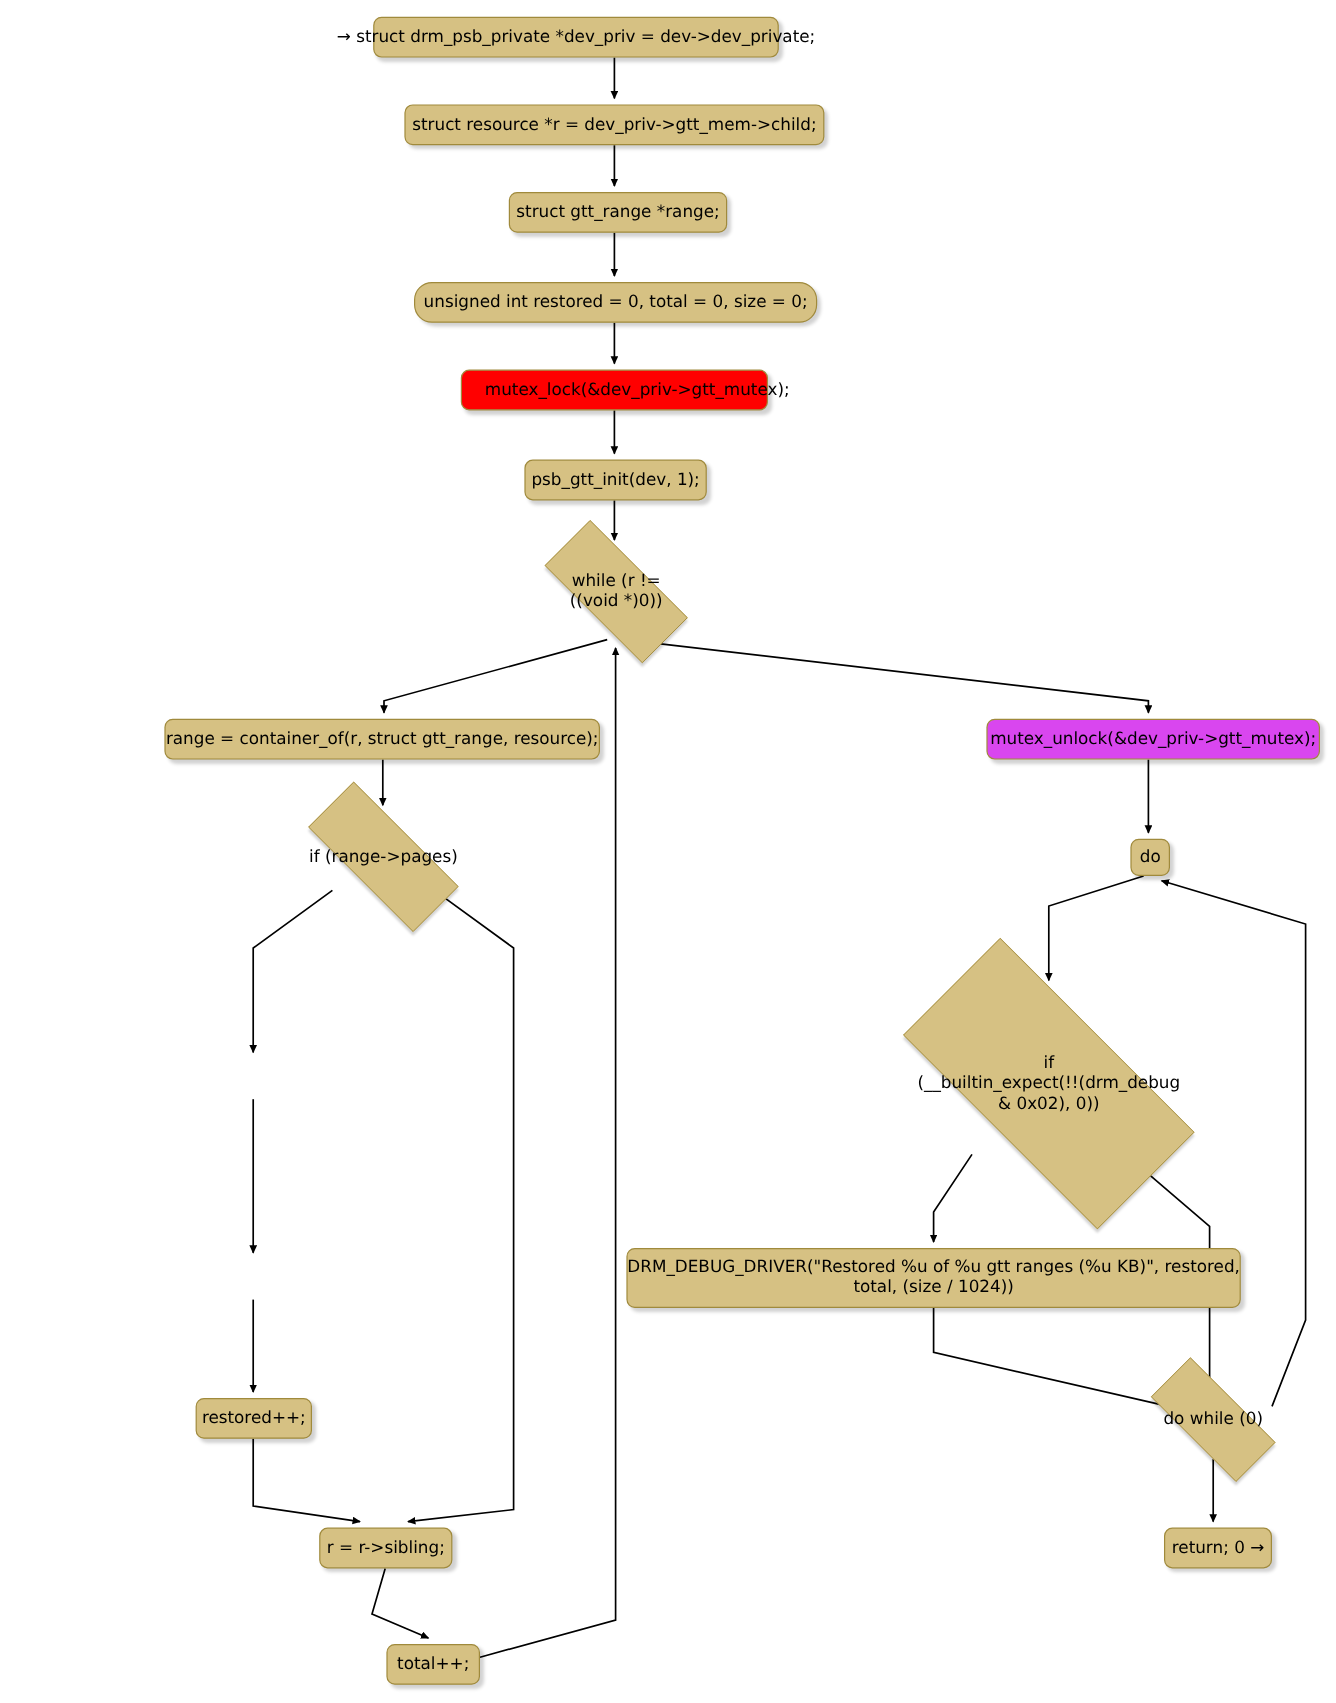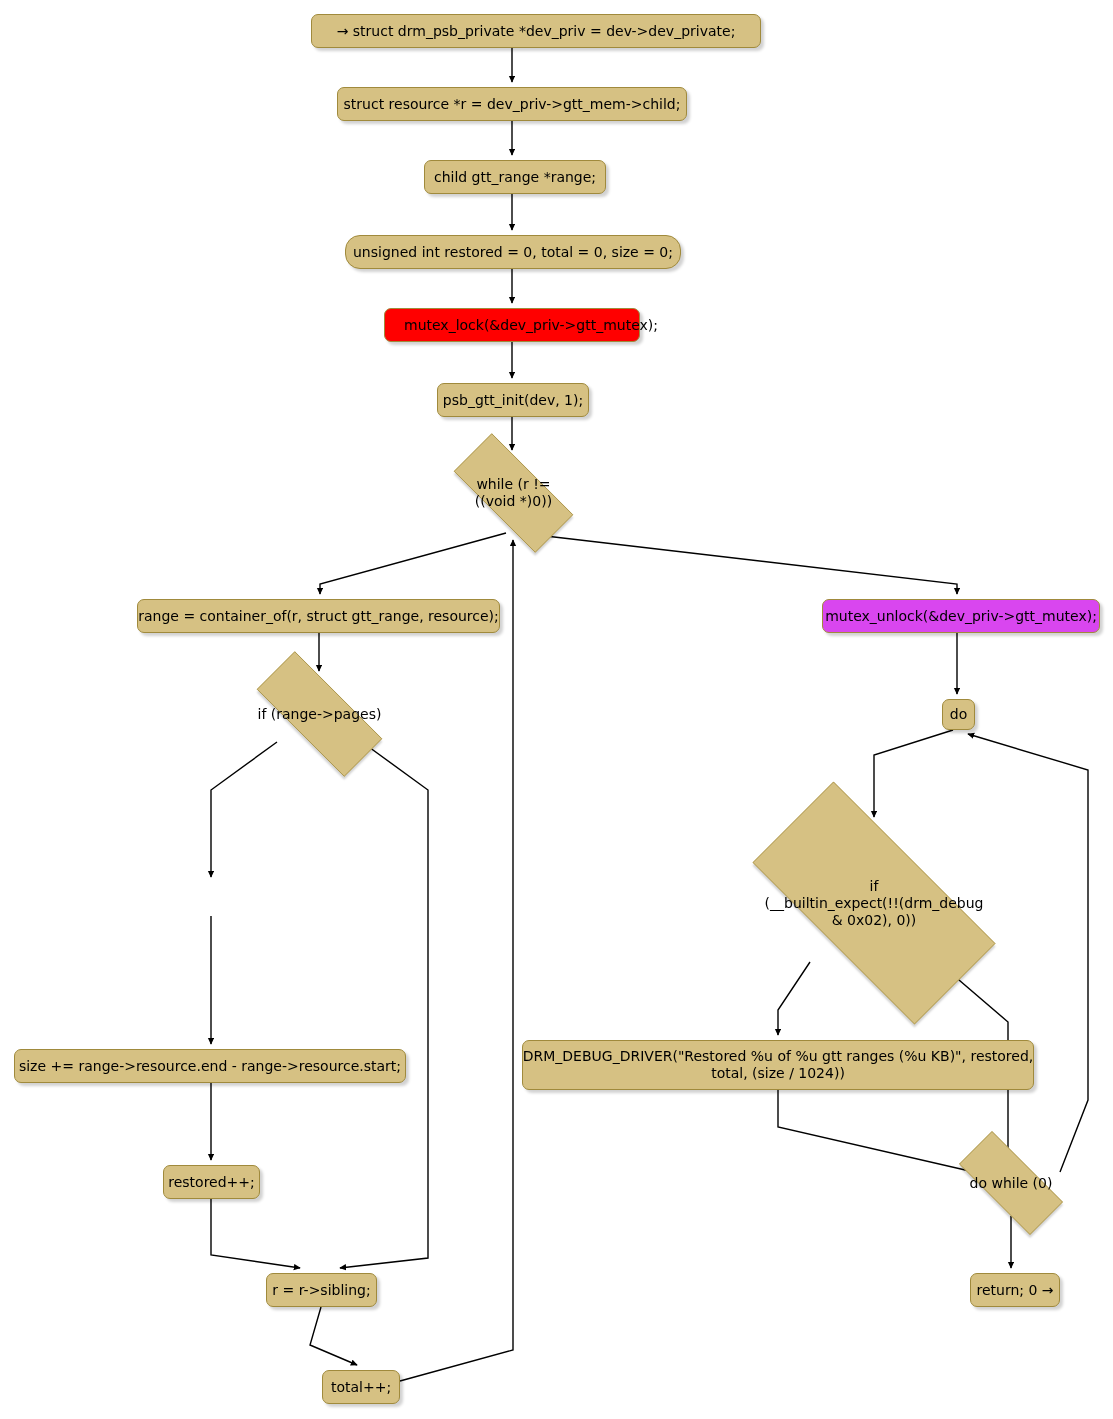--- a/index.html
+++ b/index.html
@@ -91,30 +91,30 @@
       <path d="M957,633 L957,694"></path>
       <path d="M953,730 L874,755 L874,817"></path>
       <path d="M810,962 L778,1010 L778,1035"></path>
       <path d="M938,962 L1008,1022 L1008,1174"></path>
       <path d="M778,1090 L778,1127 L1000,1178"></path>
       <path d="M1060,1172 L1088,1100 L1088,770 L968,734"></path>
       <path d="M1011,1216 L1011,1268"></path>
     </g>
   </svg>
 
-  <div class="node rect" style="left:311px;top:14px;width:450px;height:34px;">
+  <div class="node rect" style="left:311px;top:14px;width:338px;height:34px;">
     <span>→ struct drm_psb_private *dev_priv = dev-&gt;dev_private;</span>
   </div>
 
   <div class="node rect" style="left:337px;top:87px;width:350px;height:34px;">
     <span>struct resource *r = dev_priv-&gt;gtt_mem-&gt;child;</span>
   </div>
 
   <div class="node rect" style="left:424px;top:160px;width:182px;height:34px;">
-    <span>child gtt_range *range;</span>
+    <span>struct gtt_range *range;</span>
   </div>
 
   <div class="node rect" style="left:345px;top:235px;width:336px;height:34px;border-radius:15px;">
     <span>unsigned int restored = 0, total = 0, size = 0;</span>
   </div>
 
   <div class="node rect red" style="left:384px;top:308px;width:256px;height:34px;">
     <span>mutex_lock(&amp;dev_priv-&gt;gtt_mutex);</span>
   </div>
 
@@ -131,23 +131,20 @@
   <div class="node rect" style="left:137px;top:599px;width:363px;height:34px;">
     <span>range = container_of(r, struct gtt_range, resource);</span>
   </div>
 
   <div class="node diamond" style="left:232px;top:676px;width:175px;height:76px;">
     <span class="dshape"></span>
     <span class="dlabel">if (range-&gt;pages)</span>
   </div>
 
 
-  <div class="node rect" style="left:14px;top:1049px;width:392px;height:34px;">
-    <span>size += range-&gt;resource.end - range-&gt;resource.start;</span>
-  </div>
 
   <div class="node rect" style="left:163px;top:1165px;width:97px;height:34px;">
     <span>restored++;</span>
   </div>
 
   <div class="node rect" style="left:266px;top:1273px;width:111px;height:34px;">
     <span>r = r-&gt;sibling;</span>
   </div>
 
   <div class="node rect" style="left:322px;top:1370px;width:78px;height:34px;">

